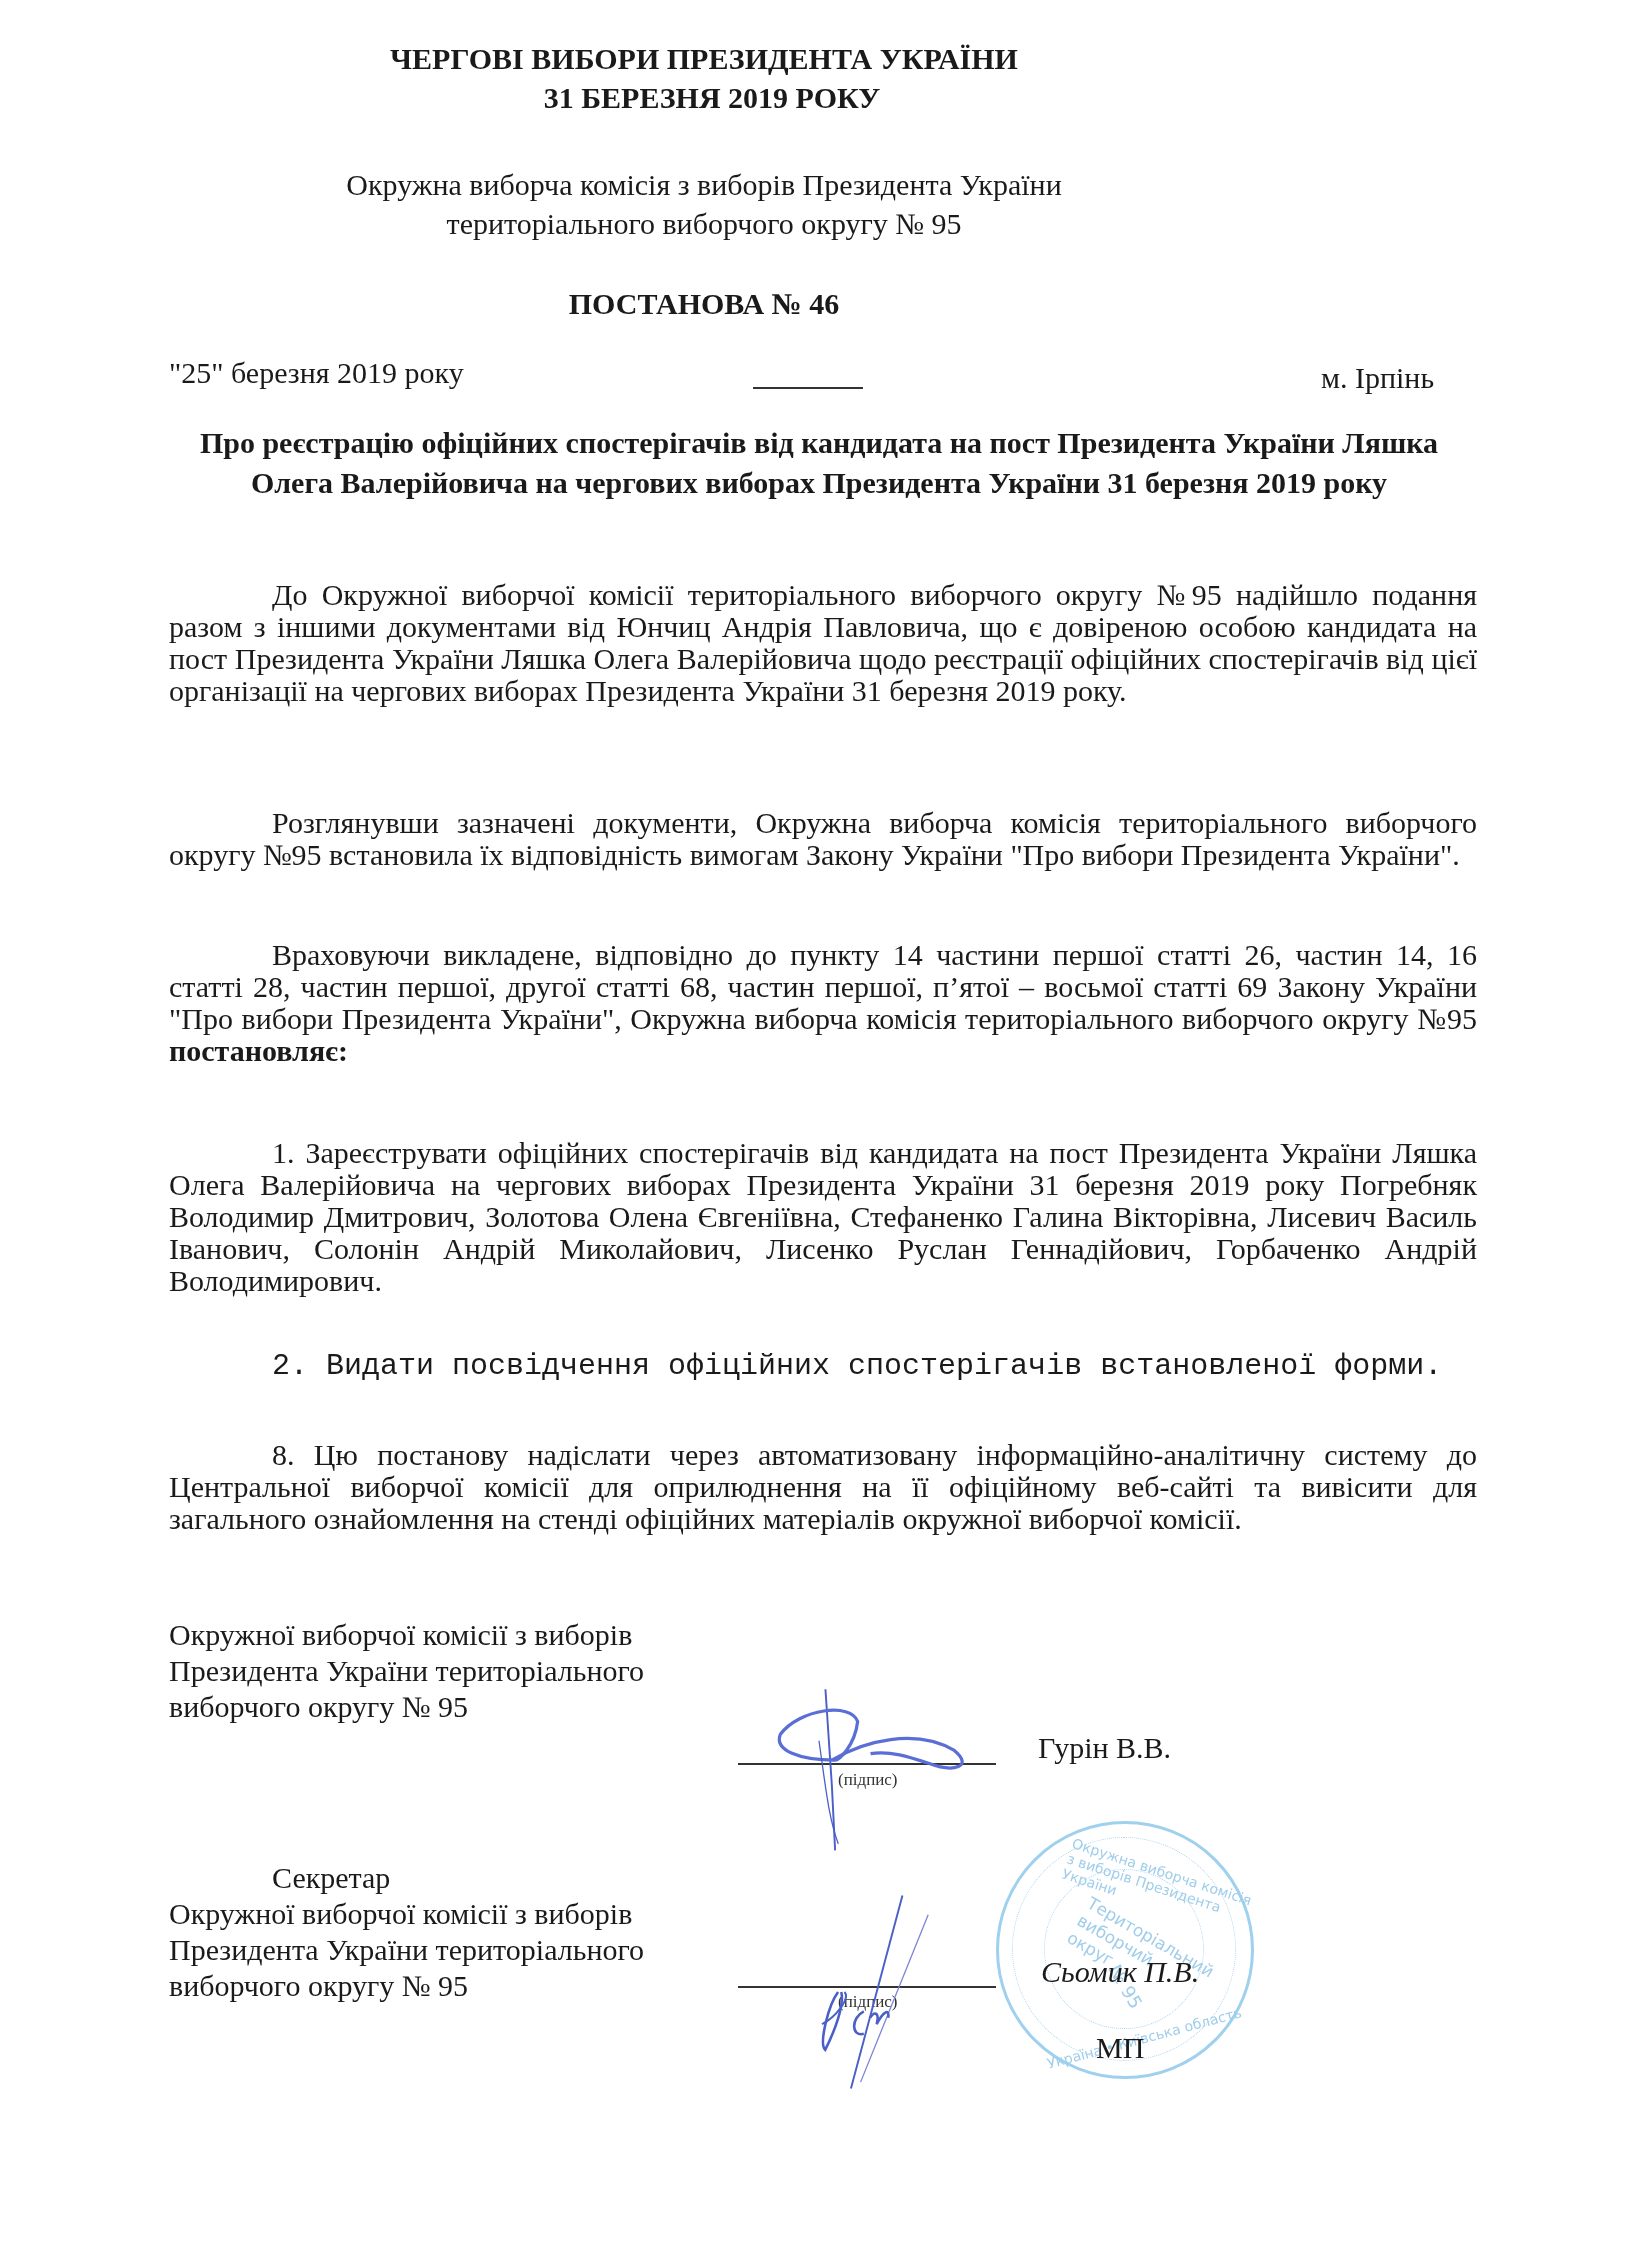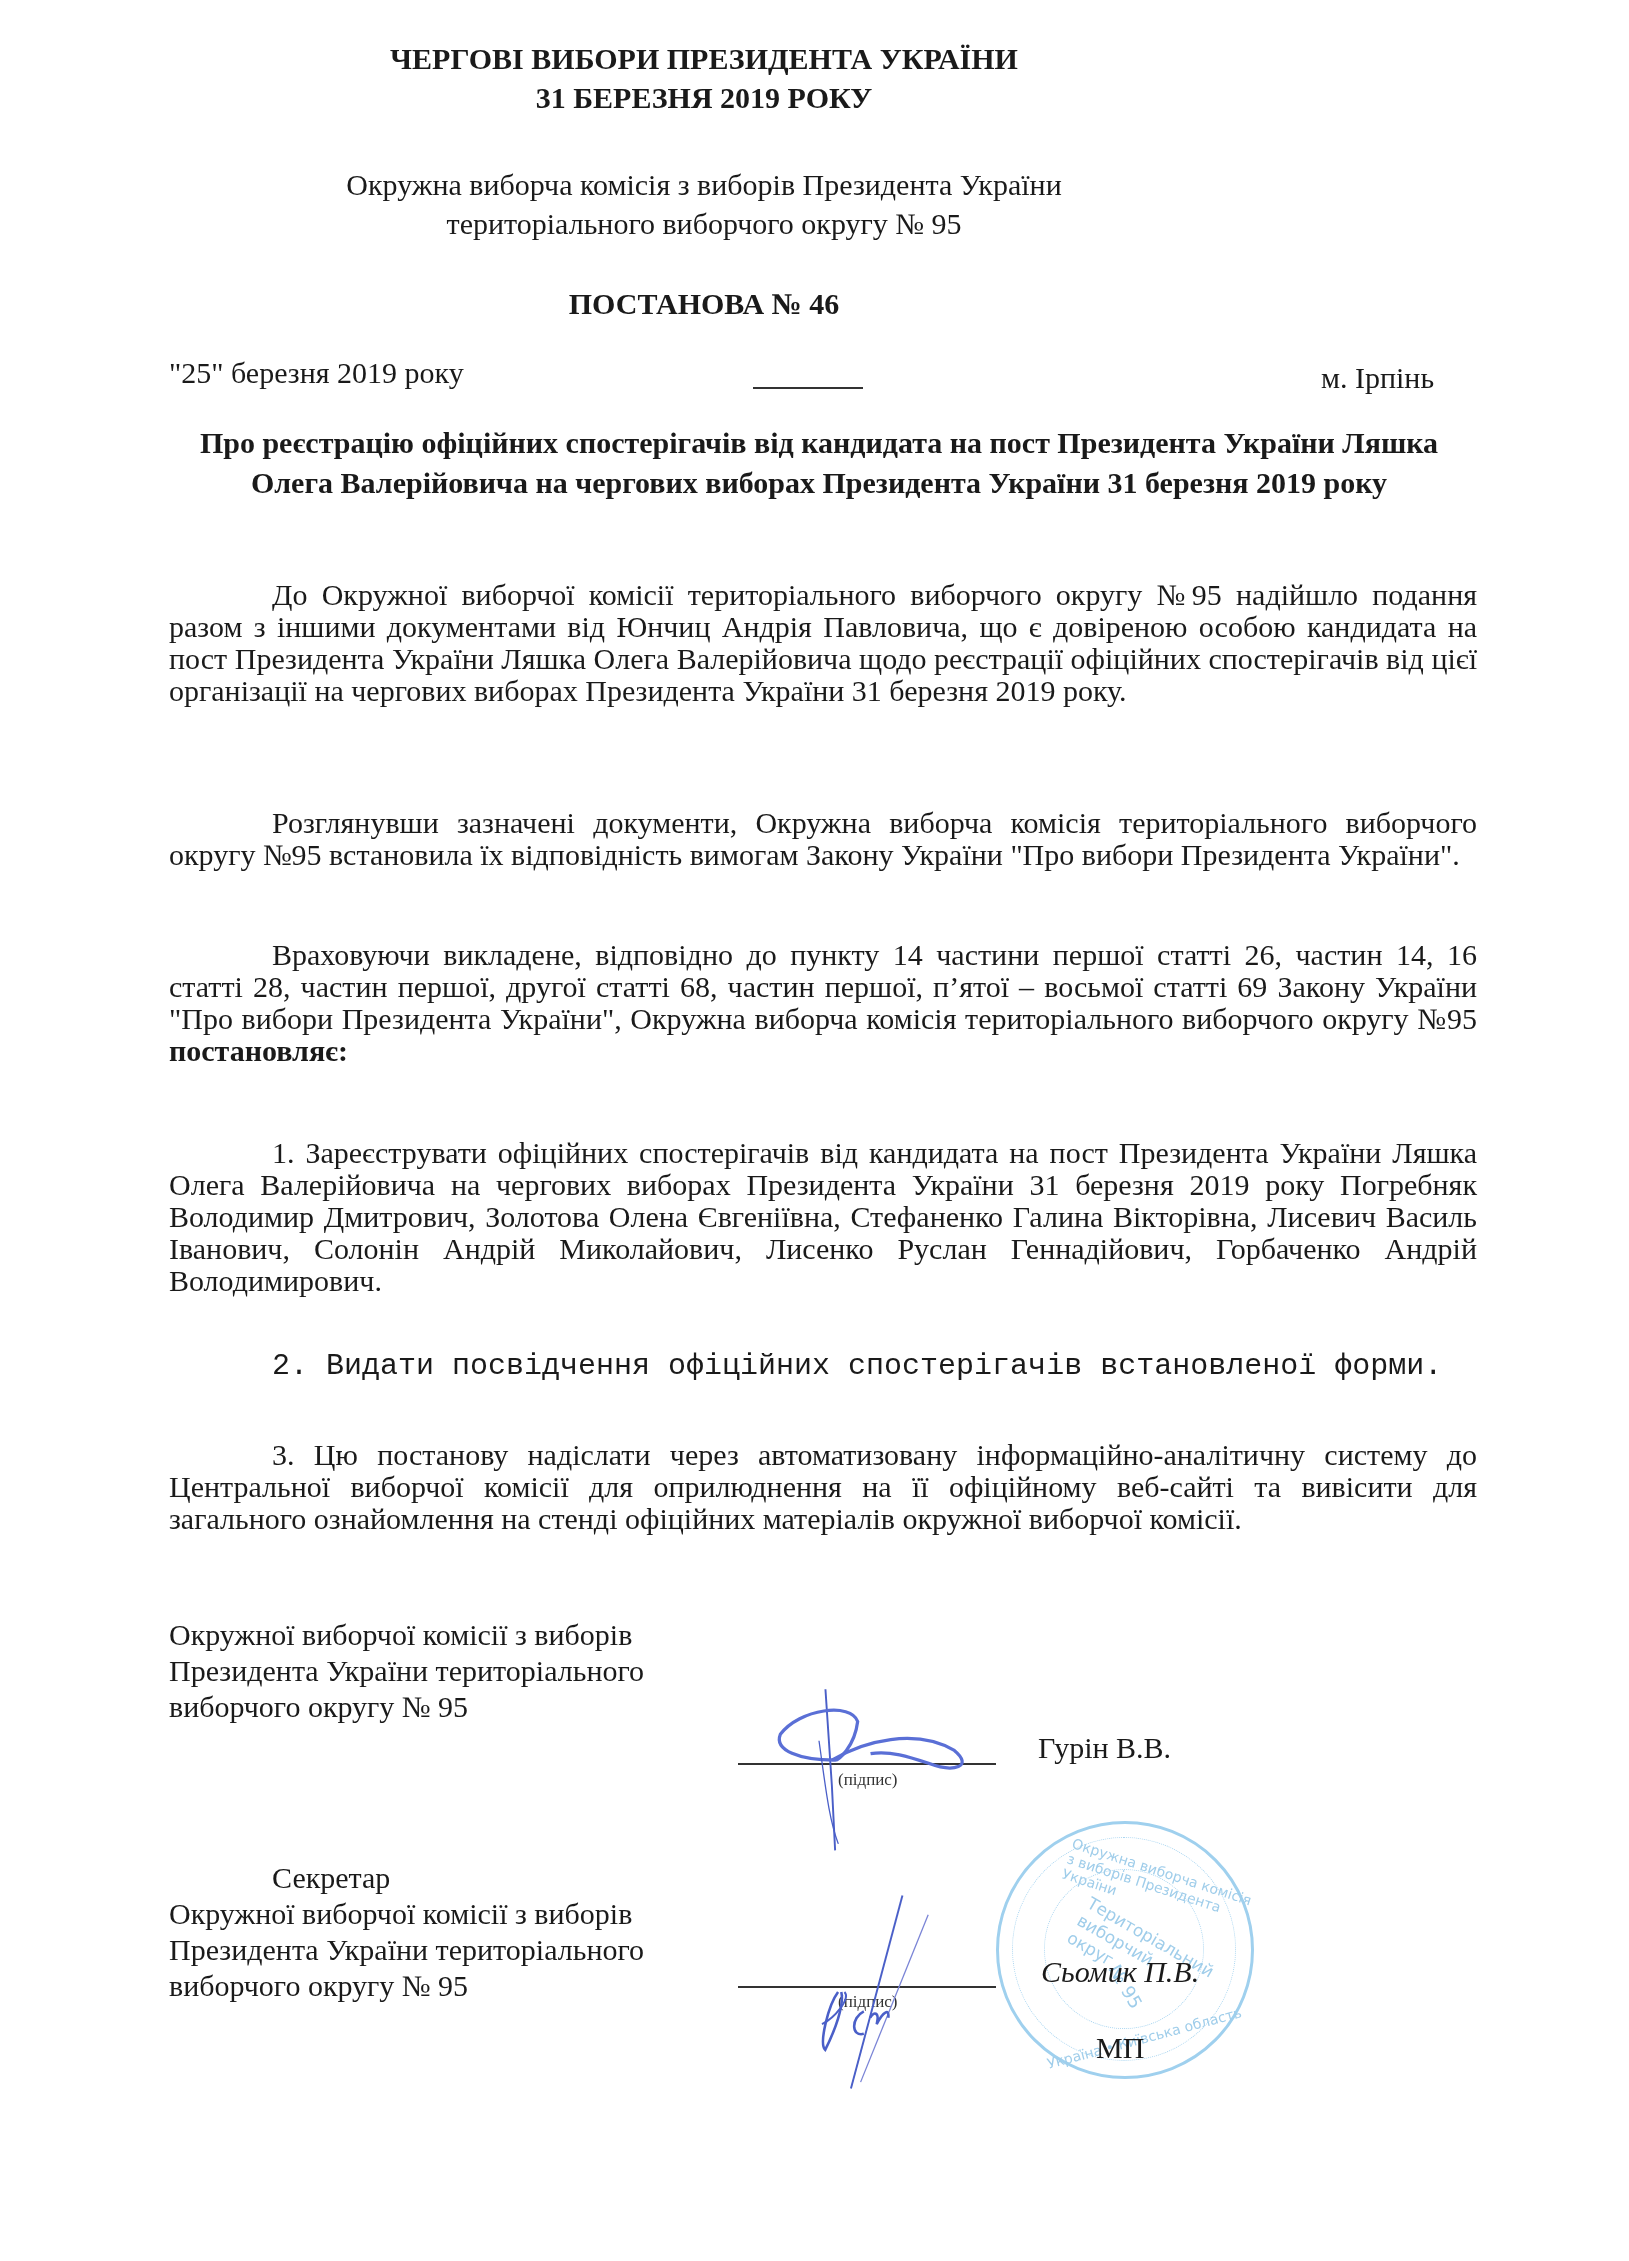--- a/index.html
+++ b/index.html
@@ -34,21 +34,21 @@
   .stamp-inner {
     position: absolute; border-radius: 50%;
     border: 1.9px dotted #a9d5f0; box-sizing: border-box;
   }
   .stamp-text { position: absolute; color: #9fcdea; font-family: "DejaVu Sans", sans-serif; }
 </style>
 </head>
 <body>
 
 <div class="abs center h1" style="top:40px;">ЧЕРГОВІ ВИБОРИ ПРЕЗИДЕНТА УКРАЇНИ</div>
-<div class="abs center h1" style="top:79px;">31 БЕРЕЗНЯ 2019 РОКУ</div>
+<div class="abs center h1" style="top:79px;margin-left:8px;">31 БЕРЕЗНЯ 2019 РОКУ</div>
 
 <div class="abs center sub" style="top:166px;">Окружна виборча комісія з виборів Президента України</div>
 <div class="abs center sub" style="top:205px;">територіального виборчого округу № 95</div>
 
 <div class="abs center h1" style="top:285px;">ПОСТАНОВА № 46</div>
 
 <div class="abs body-text" style="top:353px; left:169px;">"25" березня 2019 року</div>
 <div class="blank" style="top:387px; left:753px; width:110px;"></div>
 <div class="abs body-text" style="top:358px; left:1321px;">м. Ірпінь</div>
 
@@ -56,21 +56,21 @@
 
 <div class="para" style="top:579px;">До Окружної виборчої комісії територіального виборчого округу №95 надійшло подання разом з іншими документами від Юнчиц Андрія Павловича, що є довіреною особою кандидата на пост Президента України Ляшка Олега Валерійовича щодо реєстрації офіційних спостерігачів від цієї організації на чергових виборах Президента України 31 березня  2019 року.</div>
 <div class="para" style="top:807px;">Розглянувши зазначені документи, Окружна виборча комісія територіального виборчого округу №95 встановила їх відповідність вимогам Закону України "Про вибори Президента України".</div>
 <div class="para" style="top:939px;">
   <span>Враховуючи викладене, відповідно до пункту 14 частини першої статті 26, частин 14, 16 статті 28, частин першої, другої статті 68, частин першої, п’ятої – восьмої статті 69 Закону України "Про вибори Президента України", Окружна виборча комісія територіального виборчого округу №95</span>
   <b>постановляє:</b>
 </div>
 
 <div class="para" style="top:1137px;">1. Зареєструвати офіційних спостерігачів від кандидата на пост Президента України Ляшка Олега Валерійовича на чергових виборах Президента України 31 березня 2019 року Погребняк Володимир Дмитрович, Золотова Олена Євгеніївна, Стефаненко Галина Вікторівна, Лисевич Василь Іванович, Солонін Андрій Миколайович, Лисенко Руслан Геннадійович, Горбаченко Андрій Володимирович.</div>
 <div class="para" style="top:1350px;font-family:Liberation Mono, monospace;">2. Видати посвідчення офіційних спостерігачів встановленої форми.</div>
-<div class="para" style="top:1439px;">3. Цю постанову надіслати через автоматизовану інформаційно-аналітичну систему до Центральної виборчої комісії для оприлюднення на її офіційному веб-сайті та вивісити для загального ознайомлення на стенді офіційних матеріалів окружної виборчої комісії.</div>
+<div class="para" style="top:1439px;">8. Цю постанову надіслати через автоматизовану інформаційно-аналітичну систему до Центральної виборчої комісії для оприлюднення на її офіційному веб-сайті та вивісити для загального ознайомлення на стенді офіційних матеріалів окружної виборчої комісії.</div>
 
 <div class="sig-block" style="top:1617px;">
   <div>Окружної виборчої комісії з виборів</div>
   <div>Президента України територіального</div>
   <div>виборчого округу № 95</div>
 </div>
 <div class="sig-line" style="top:1763px; left:738px; width:258px;"></div>
 <div class="sig-caption" style="top:1770px; left:838px;">(підпис)</div>
 <svg class="abs" style="top:1689px; left:761px;" width="232" height="168" viewBox="0 0 360 260">
   <path d="M100 0 L110 150 L115 250" stroke="#4a5fc8" stroke-width="3" fill="none"></path>

